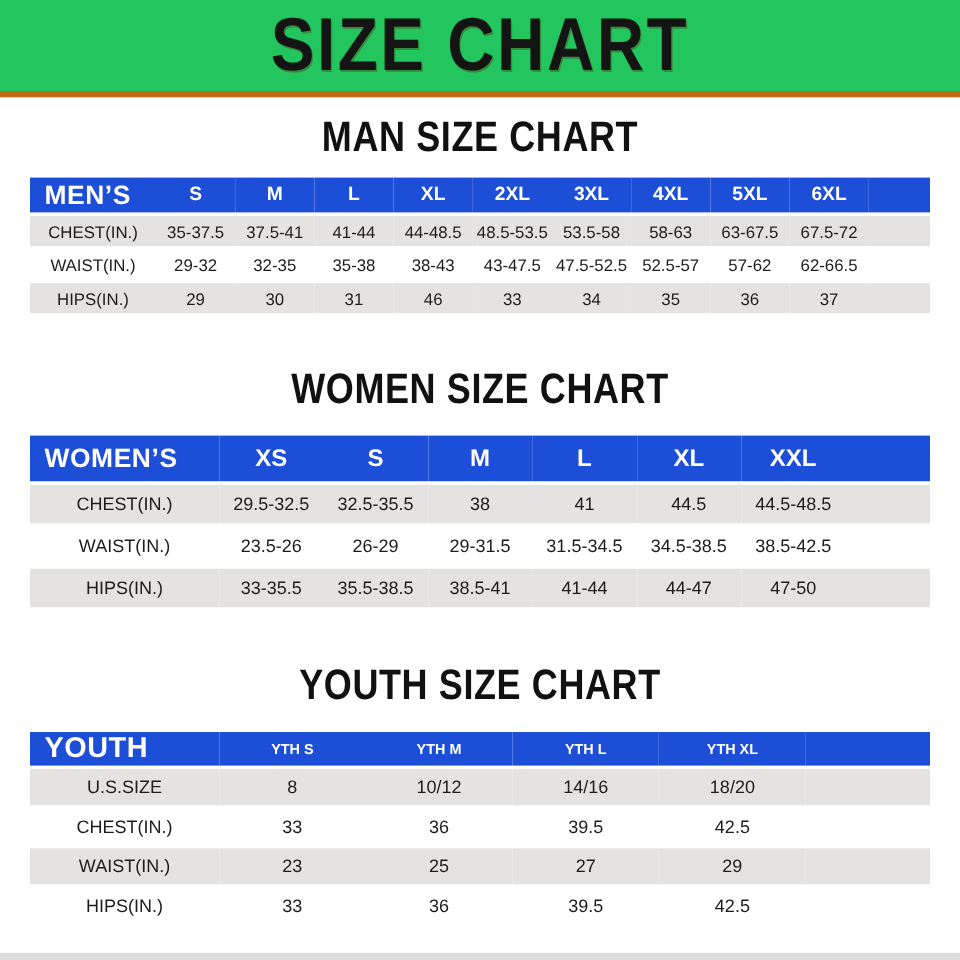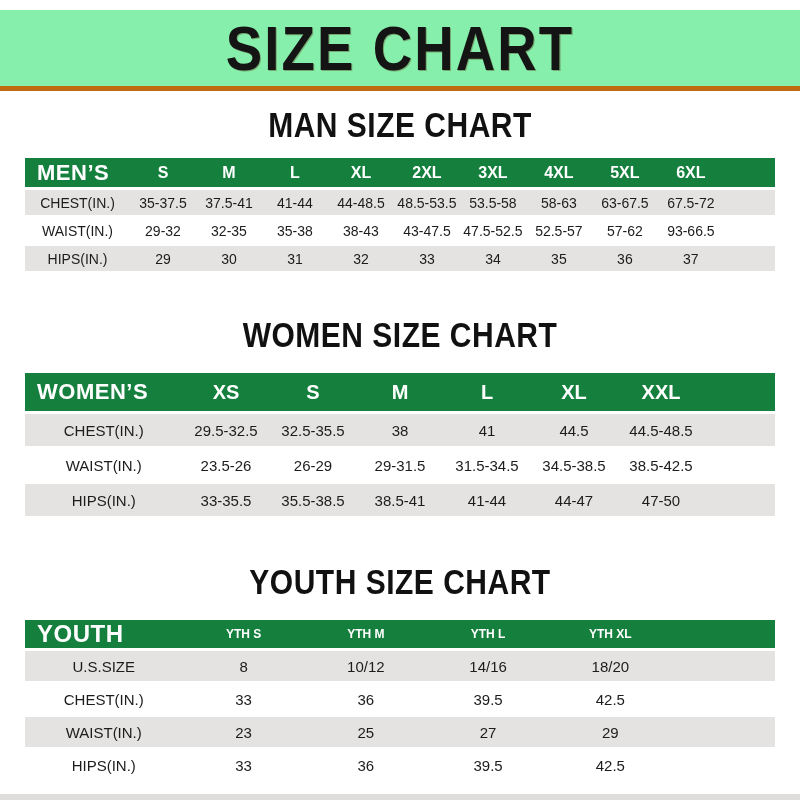--- a/index.html
+++ b/index.html
@@ -1,40 +1,40 @@
 <!DOCTYPE html>
 <html><head>
 <meta charset="utf-8">
 <style>
   html,body { margin:0; padding:0; }
   body {
     width:800px; height:800px; background:#ffffff; position:relative;
     font-family:"Liberation Sans", sans-serif; color:#1a1a1a; overflow:hidden;
   }
   .banner {
-    height:76px; background:#86efac; border-bottom:5px solid #C06A12;
-    display:flex; align-items:center; justify-content:center;margin-top:10px;
+    height:76px; background:#22c55e; border-bottom:5px solid #C06A12;
+    display:flex; align-items:center; justify-content:center;
   }
   .banner h1 {
     margin:0; font-size:52px; font-weight:800; letter-spacing:2px; color:#141414;
     transform:scale(1.05,1.2); text-shadow:1px 1px 0 rgba(90,40,0,.35);
   }
   .section-heading {
     text-align:center; font-size:30px; font-weight:800; color:#111;
     letter-spacing:0.5px; transform:scaleY(1.18);
   }
   #man-heading   { margin:17px 0 13px; }
   #women-heading { margin:44px 0 18px; }
   #youth-heading { margin:46px 0 18px; }
 
   .size-table {
     width:750px; margin:0 auto; table-layout:fixed;
     border-collapse:separate; border-spacing:0 3px;
   }
-  .size-table thead tr { background:#15803d; }
+  .size-table thead tr { background:#1d4ed8; }
   .size-table thead th { color:#ffffff; font-weight:bold; padding:0; }
   .size-table .corner  { text-align:left; padding-left:12px; font-size:22px; letter-spacing:.5px; }
   .size-table .col-h   { font-size:16px; text-align:center; }
   .size-table tbody tr:nth-child(odd) { background:#E4E3E1; }
   .size-table tbody th, .size-table tbody td {
     font-weight:normal; text-align:center; color:#1c1c1c; padding:0;
   }
 
   .men   thead tr { height:29px; }
   .men   tbody tr { height:25px; }
@@ -109,29 +109,29 @@
       <tr>
         <th class="row-label">WAIST(IN.)</th>
         <td>29-32</td>
         <td>32-35</td>
         <td>35-38</td>
         <td>38-43</td>
         <td>43-47.5</td>
         <td>47.5-52.5</td>
         <td>52.5-57</td>
         <td>57-62</td>
-        <td>93-66.5</td>
+        <td>62-66.5</td>
         <td></td>
       </tr>
       <tr>
         <th class="row-label">HIPS(IN.)</th>
         <td>29</td>
         <td>30</td>
         <td>31</td>
-        <td>32</td>
+        <td>46</td>
         <td>33</td>
         <td>34</td>
         <td>35</td>
         <td>36</td>
         <td>37</td>
         <td></td>
       </tr>
     </tbody>
   </table>
 

